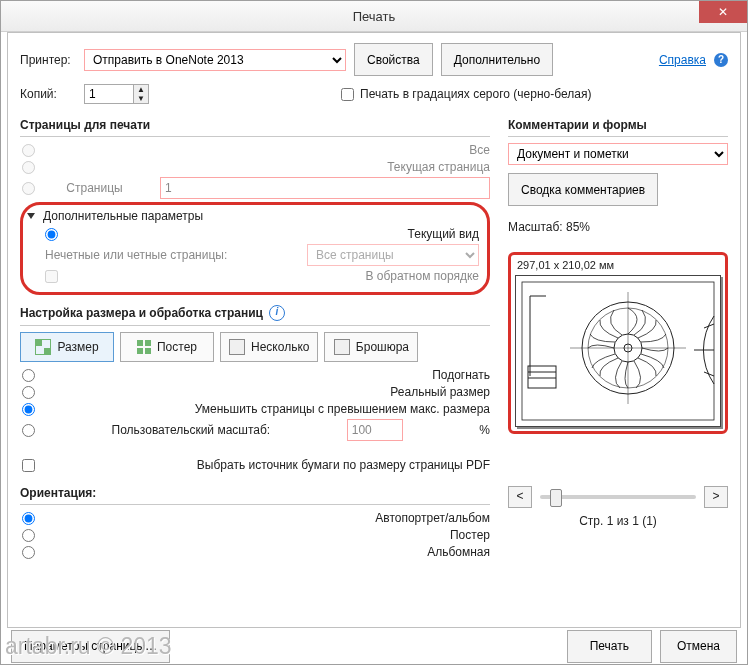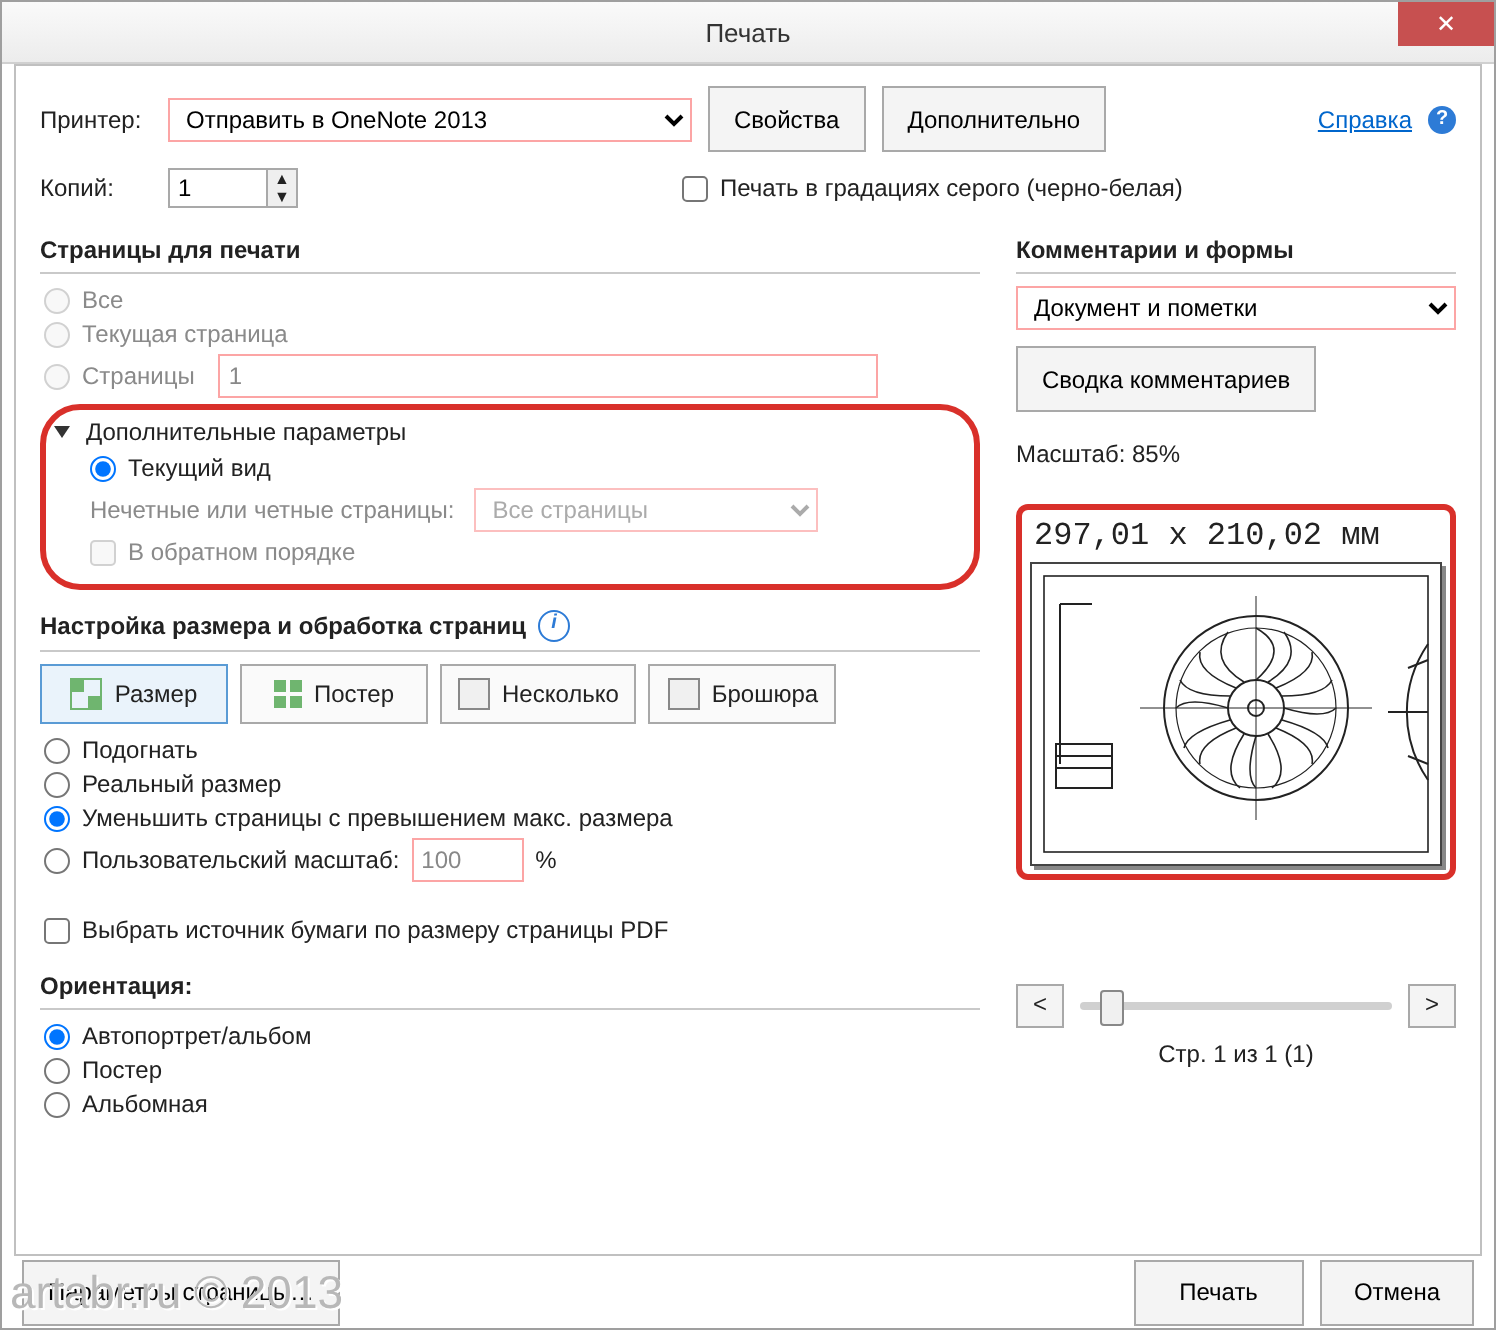--- a/index.html
+++ b/index.html
@@ -144,20 +144,21 @@
   .sep {
     border-top: 1px solid #c9c9c9;
     margin: 4px 0 6px 0;
   }
   .radio-row, .check-row {
     display: flex;
     align-items: center;
     gap: 6px;
     margin: 3px 0;
     padding-left: 2px;
+    justify-content: space-between;
   }
   .radio-row input, .check-row input { margin:0; }
   .disabled { color: #8a8a8a; }
   .highlight-box {
     border: 3px solid #d9302a;
     border-radius: 20px;
     padding: 4px 8px 6px 4px;
     margin-top: 2px;
   }
   .indent {
@@ -212,23 +213,22 @@
       linear-gradient(#6fb56f,#6fb56f) right bottom/6px 6px no-repeat;
   }
   .icon-multi, .icon-booklet { border:1px solid #888; background:#f0f0f0; }
   .preview-frame {
     border: 3px solid #d9302a;
     border-radius: 6px;
     padding: 4px;
     margin-top: 18px;
   }
   .page-dim {
-    font-size: 16px;
+    font-size: 11px;
     margin: 0 0 4px 2px;
-    font-family: Liberation Mono, monospace;
   }
   .preview-page {
     border: 1px solid #444;
     box-shadow: 2px 2px 0 #888;
     width: 204px;
     height: 150px;
     background: #fff;
     position: relative;
     overflow: hidden;
   }

